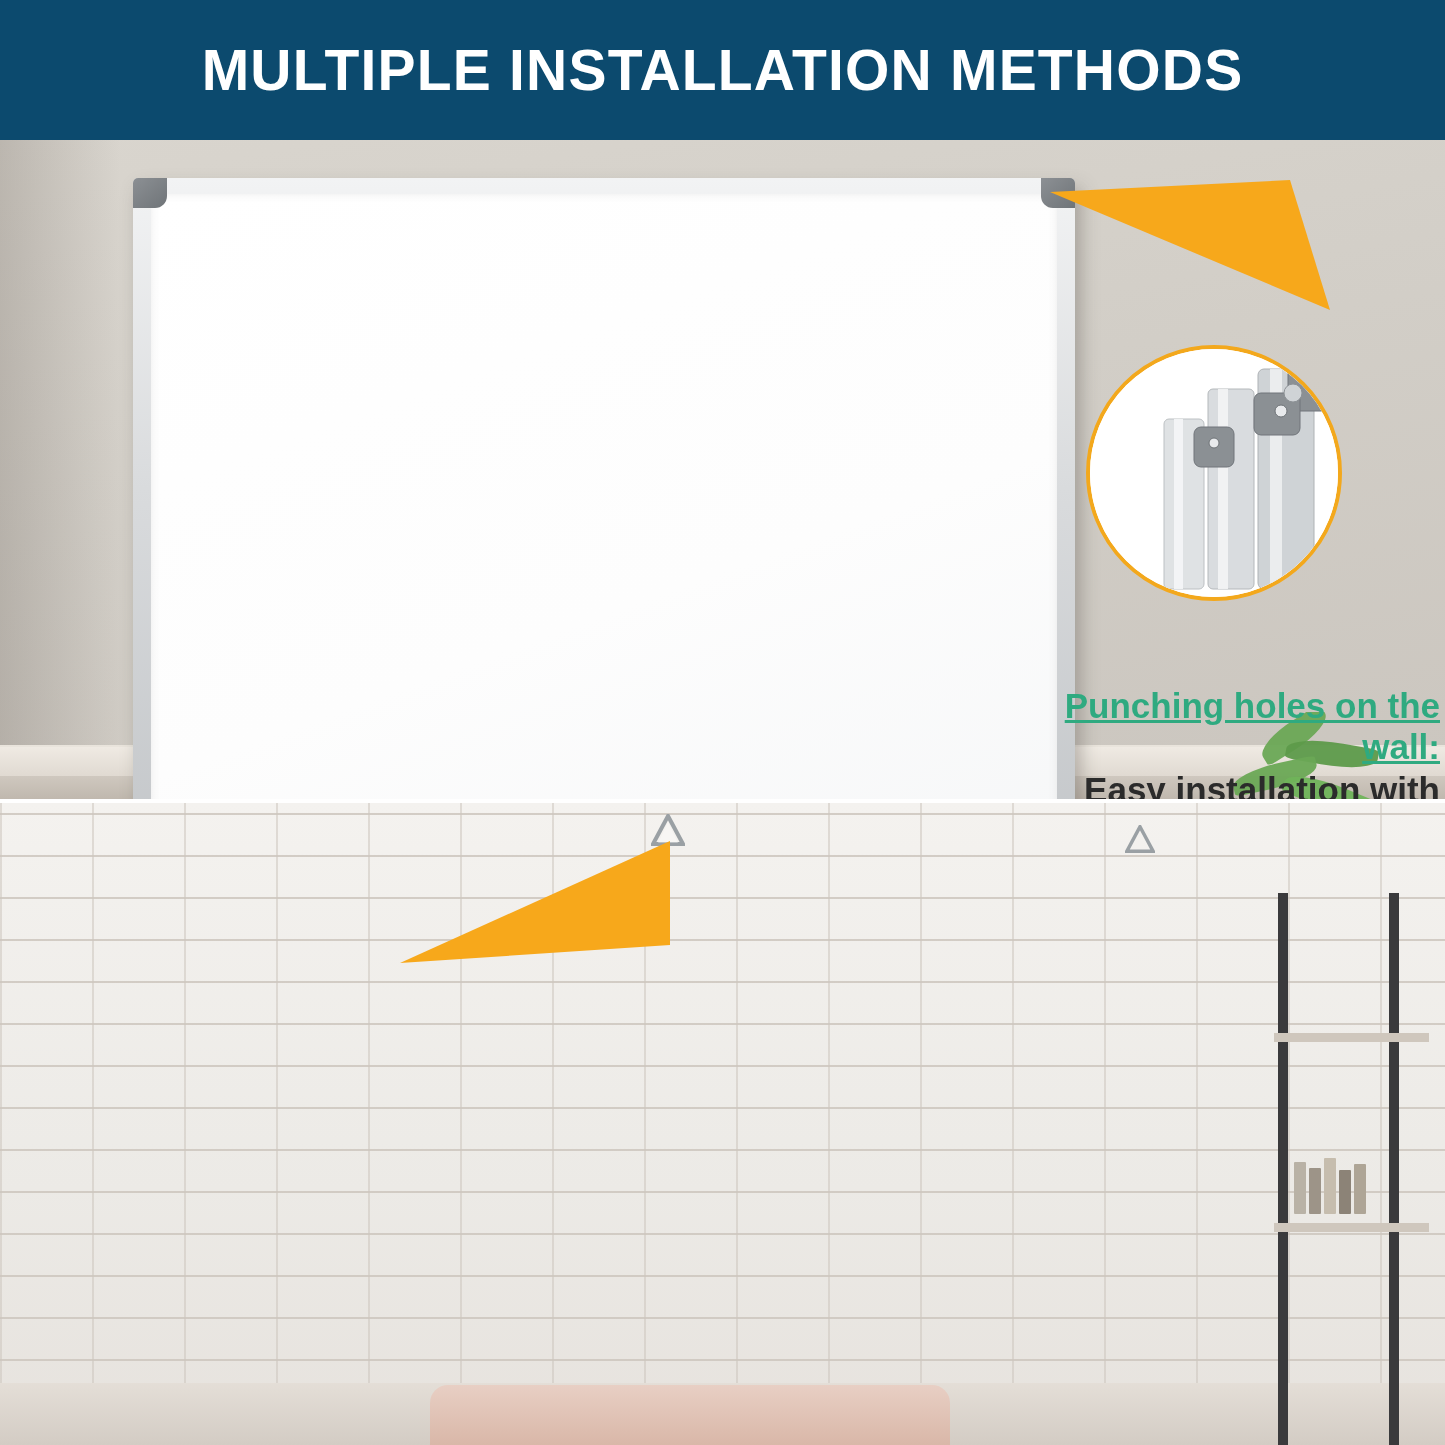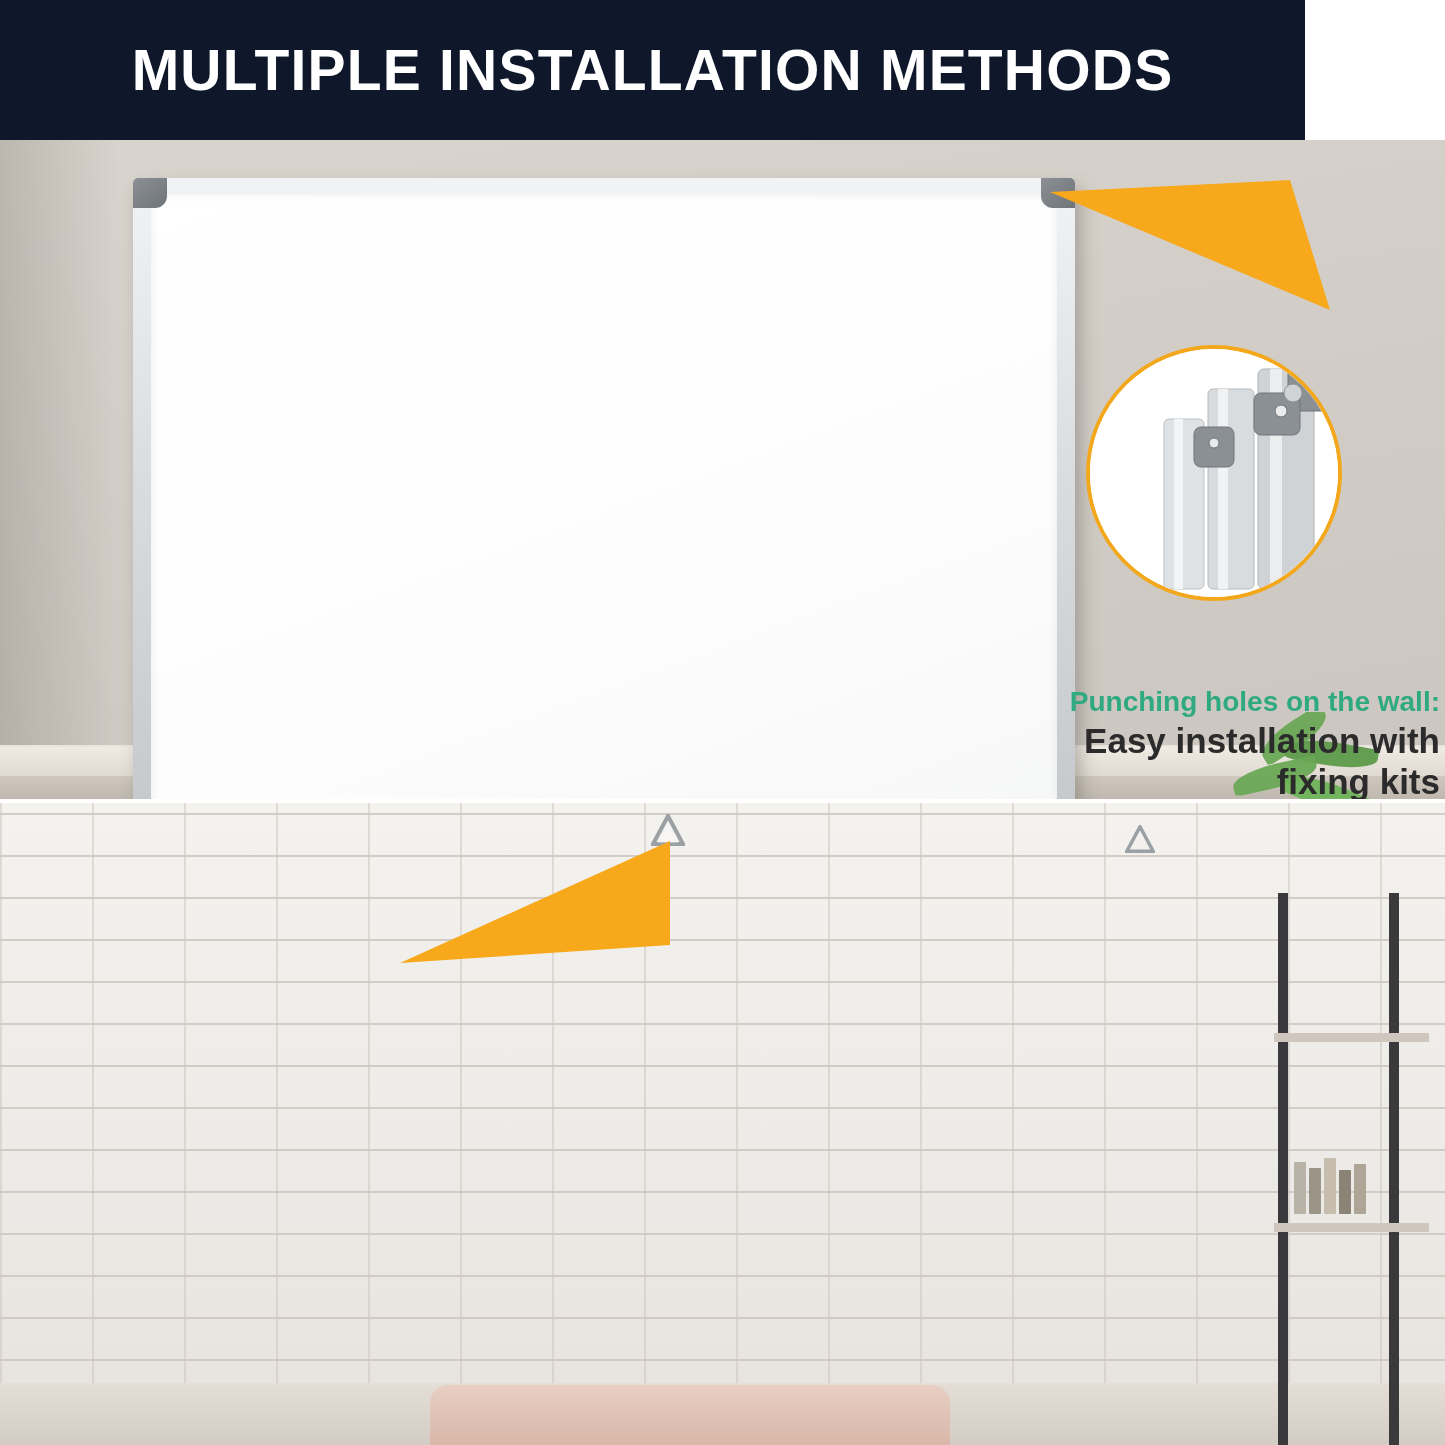--- a/index.html
+++ b/index.html
@@ -16,23 +16,23 @@
     height: 1445px;
     overflow: hidden;
     background: #ffffff;
   }
 
   
   .banner {
     position: absolute;
     left: 0;
     top: 0;
-    width: 1305px;
+    width: 1445px;
     height: 140px;
-    background: #0f172a;
+    background: #0c4a6e;
     display: flex;
     align-items: center;
     justify-content: center;
   }
   .banner-title {
     color: #ffffff;
     font-size: 57px;
     font-weight: bold;
     letter-spacing: 1.2px;
     text-align: center;
@@ -183,23 +183,24 @@
 
   .callout-text-top {
     position: absolute;
     left: 1016px;
     top: 546px;
     width: 424px;
     text-align: right;
   }
   .callout-head {
     color: #2faa80;
-    font-size: 28px;
+    font-size: 35px;
     font-weight: bold;
     line-height: 1.17;
+    text-decoration: underline;
   }
   .callout-body {
     color: #2b2b2b;
     font-size: 35px;
     font-weight: bold;
     line-height: 1.17;
     margin-top: 2px;
   }
 
   

